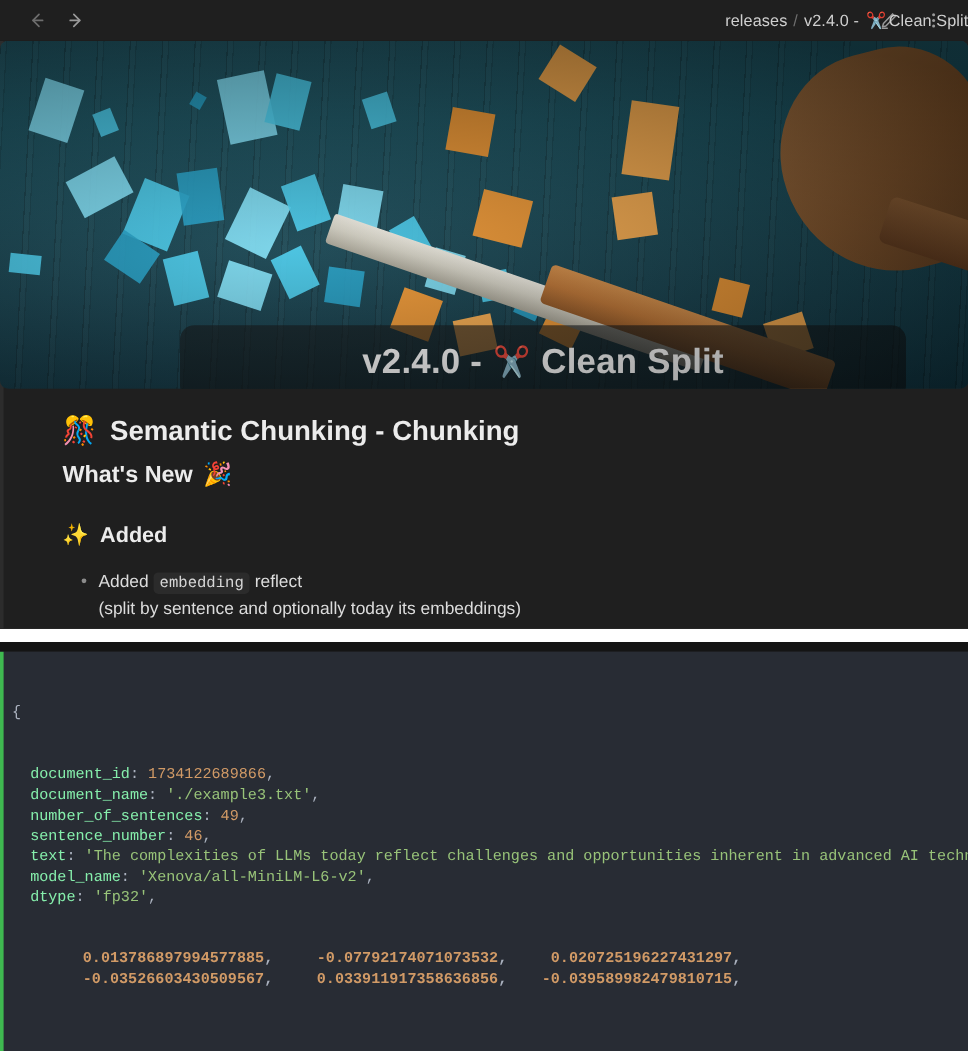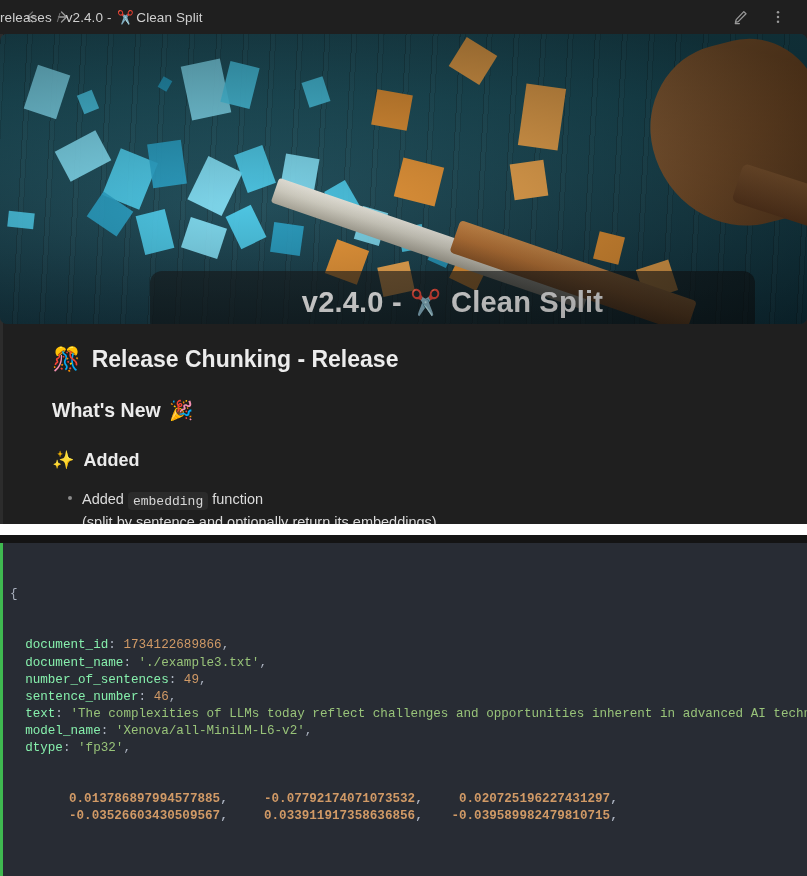--- a/index.html
+++ b/index.html
@@ -16,21 +16,21 @@
     background:#1f1f1f;
     display:flex; align-items:center;
   }
   .nav-group{ display:flex; align-items:center; gap:10px; padding-left:20px; }
   .nav-btn{
     width:22px; height:22px; display:flex; align-items:center; justify-content:center;
     border-radius:4px;
   }
   .nav-btn svg{ display:block; }
   .crumb{
-    position:absolute; left:0; right:0; text-align:left;
+    position:absolute; left:0; right:0; text-align:right;
     font-size:13.5px; color:#cfcfcf; letter-spacing:.1px;
     pointer-events:none;
   }
   .crumb .sep{ color:#6e6e6e; margin:0 5px; }
   .crumb .emoji{ margin:0 2px; }
   .right-group{ margin-left:auto; display:flex; align-items:center; gap:16px; padding-right:18px; }
 
   
   .md-pane{
     position:relative; width:807px; height:490px;
@@ -99,21 +99,21 @@
 
   .md-body{ position:relative; padding:0 0 0 52px; }
   .h2{
     display:flex; align-items:center; gap:11px;
     font-size:23px; font-weight:bold; color:#ececec;
     margin-top:22px;
   }
   .h3{
     display:flex; align-items:flex-end; gap:9px;
     font-size:19.5px; font-weight:bold; color:#ececec;
-    margin-top:26px;
+    margin-top:11px;
   }
   .h4{
     display:flex; align-items:center; gap:9px;
     font-size:18px; font-weight:bold; color:#ececec;
     margin-top:27px;
   }
   .h4 .spark{ color:#f2c14a; }
   .bullets{ margin-top:17px; padding-left:30px; }
   .bullet{ position:relative; font-size:14.5px; color:#dcdcdc; line-height:1.62; }
   .bullet .dot{
@@ -238,40 +238,40 @@
         <span>v2.4.0 -</span>
         <span class="scissors">✂️</span>
         <span>Clean Split</span>
       </div>
     </div>
   </div>
 
   <div class="md-body">
     <div class="h2">
       <span>🎊</span>
-      <span>Release Chunking - Release</span>
+      <span>Semantic Chunking - Chunking</span>
     </div>
 
     <div class="h3">
       <span>What's New</span>
       <span>🎉</span>
     </div>
 
     <div class="h4">
       <span class="spark">✨</span>
       <span>Added</span>
     </div>
 
     <div class="bullets">
       <div class="bullet">
         <span class="dot"></span>
         <span>Added</span>
         <code class="inline">embedding</code>
-        <span>function</span>
-        <div>(split by sentence and optionally return its embeddings)</div>
+        <span>reflect</span>
+        <div>(split by sentence and optionally today its embeddings)</div>
       </div>
     </div>
   </div>
 </div>
 
 <div class="separator"></div>
 <div class="gap"></div>
 
 <div class="terminal">
   <div class="term-accent"></div>

